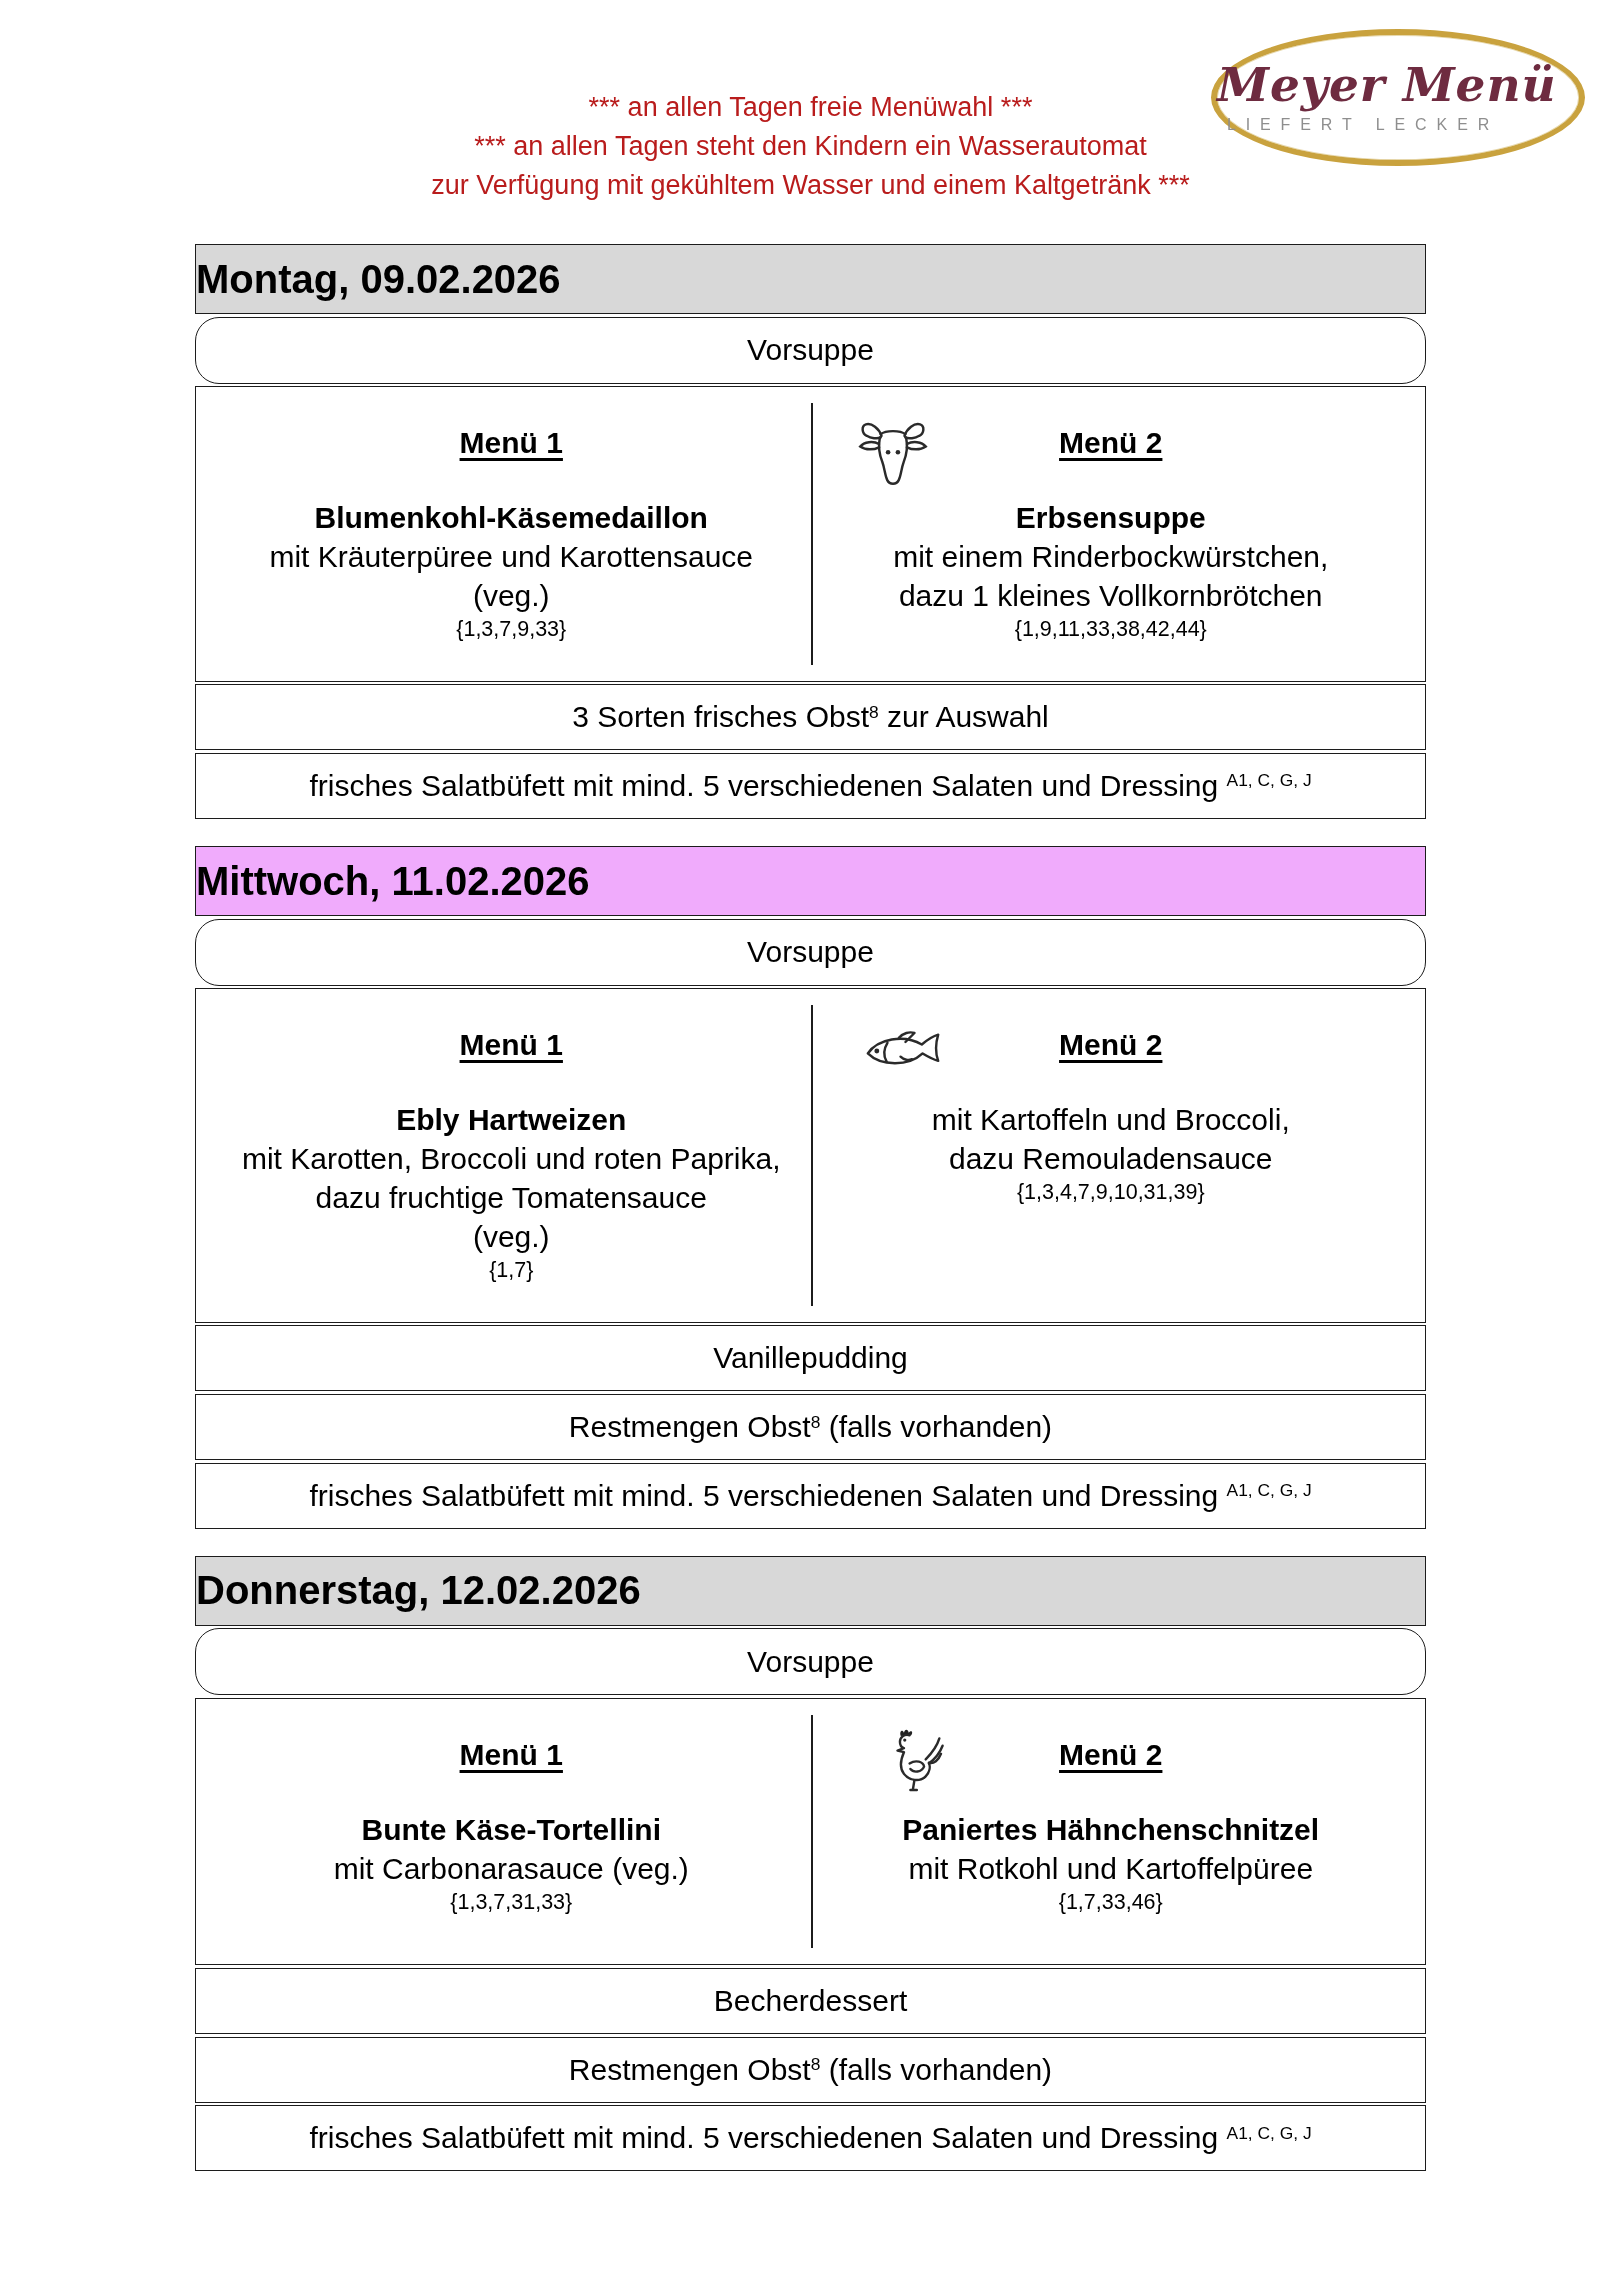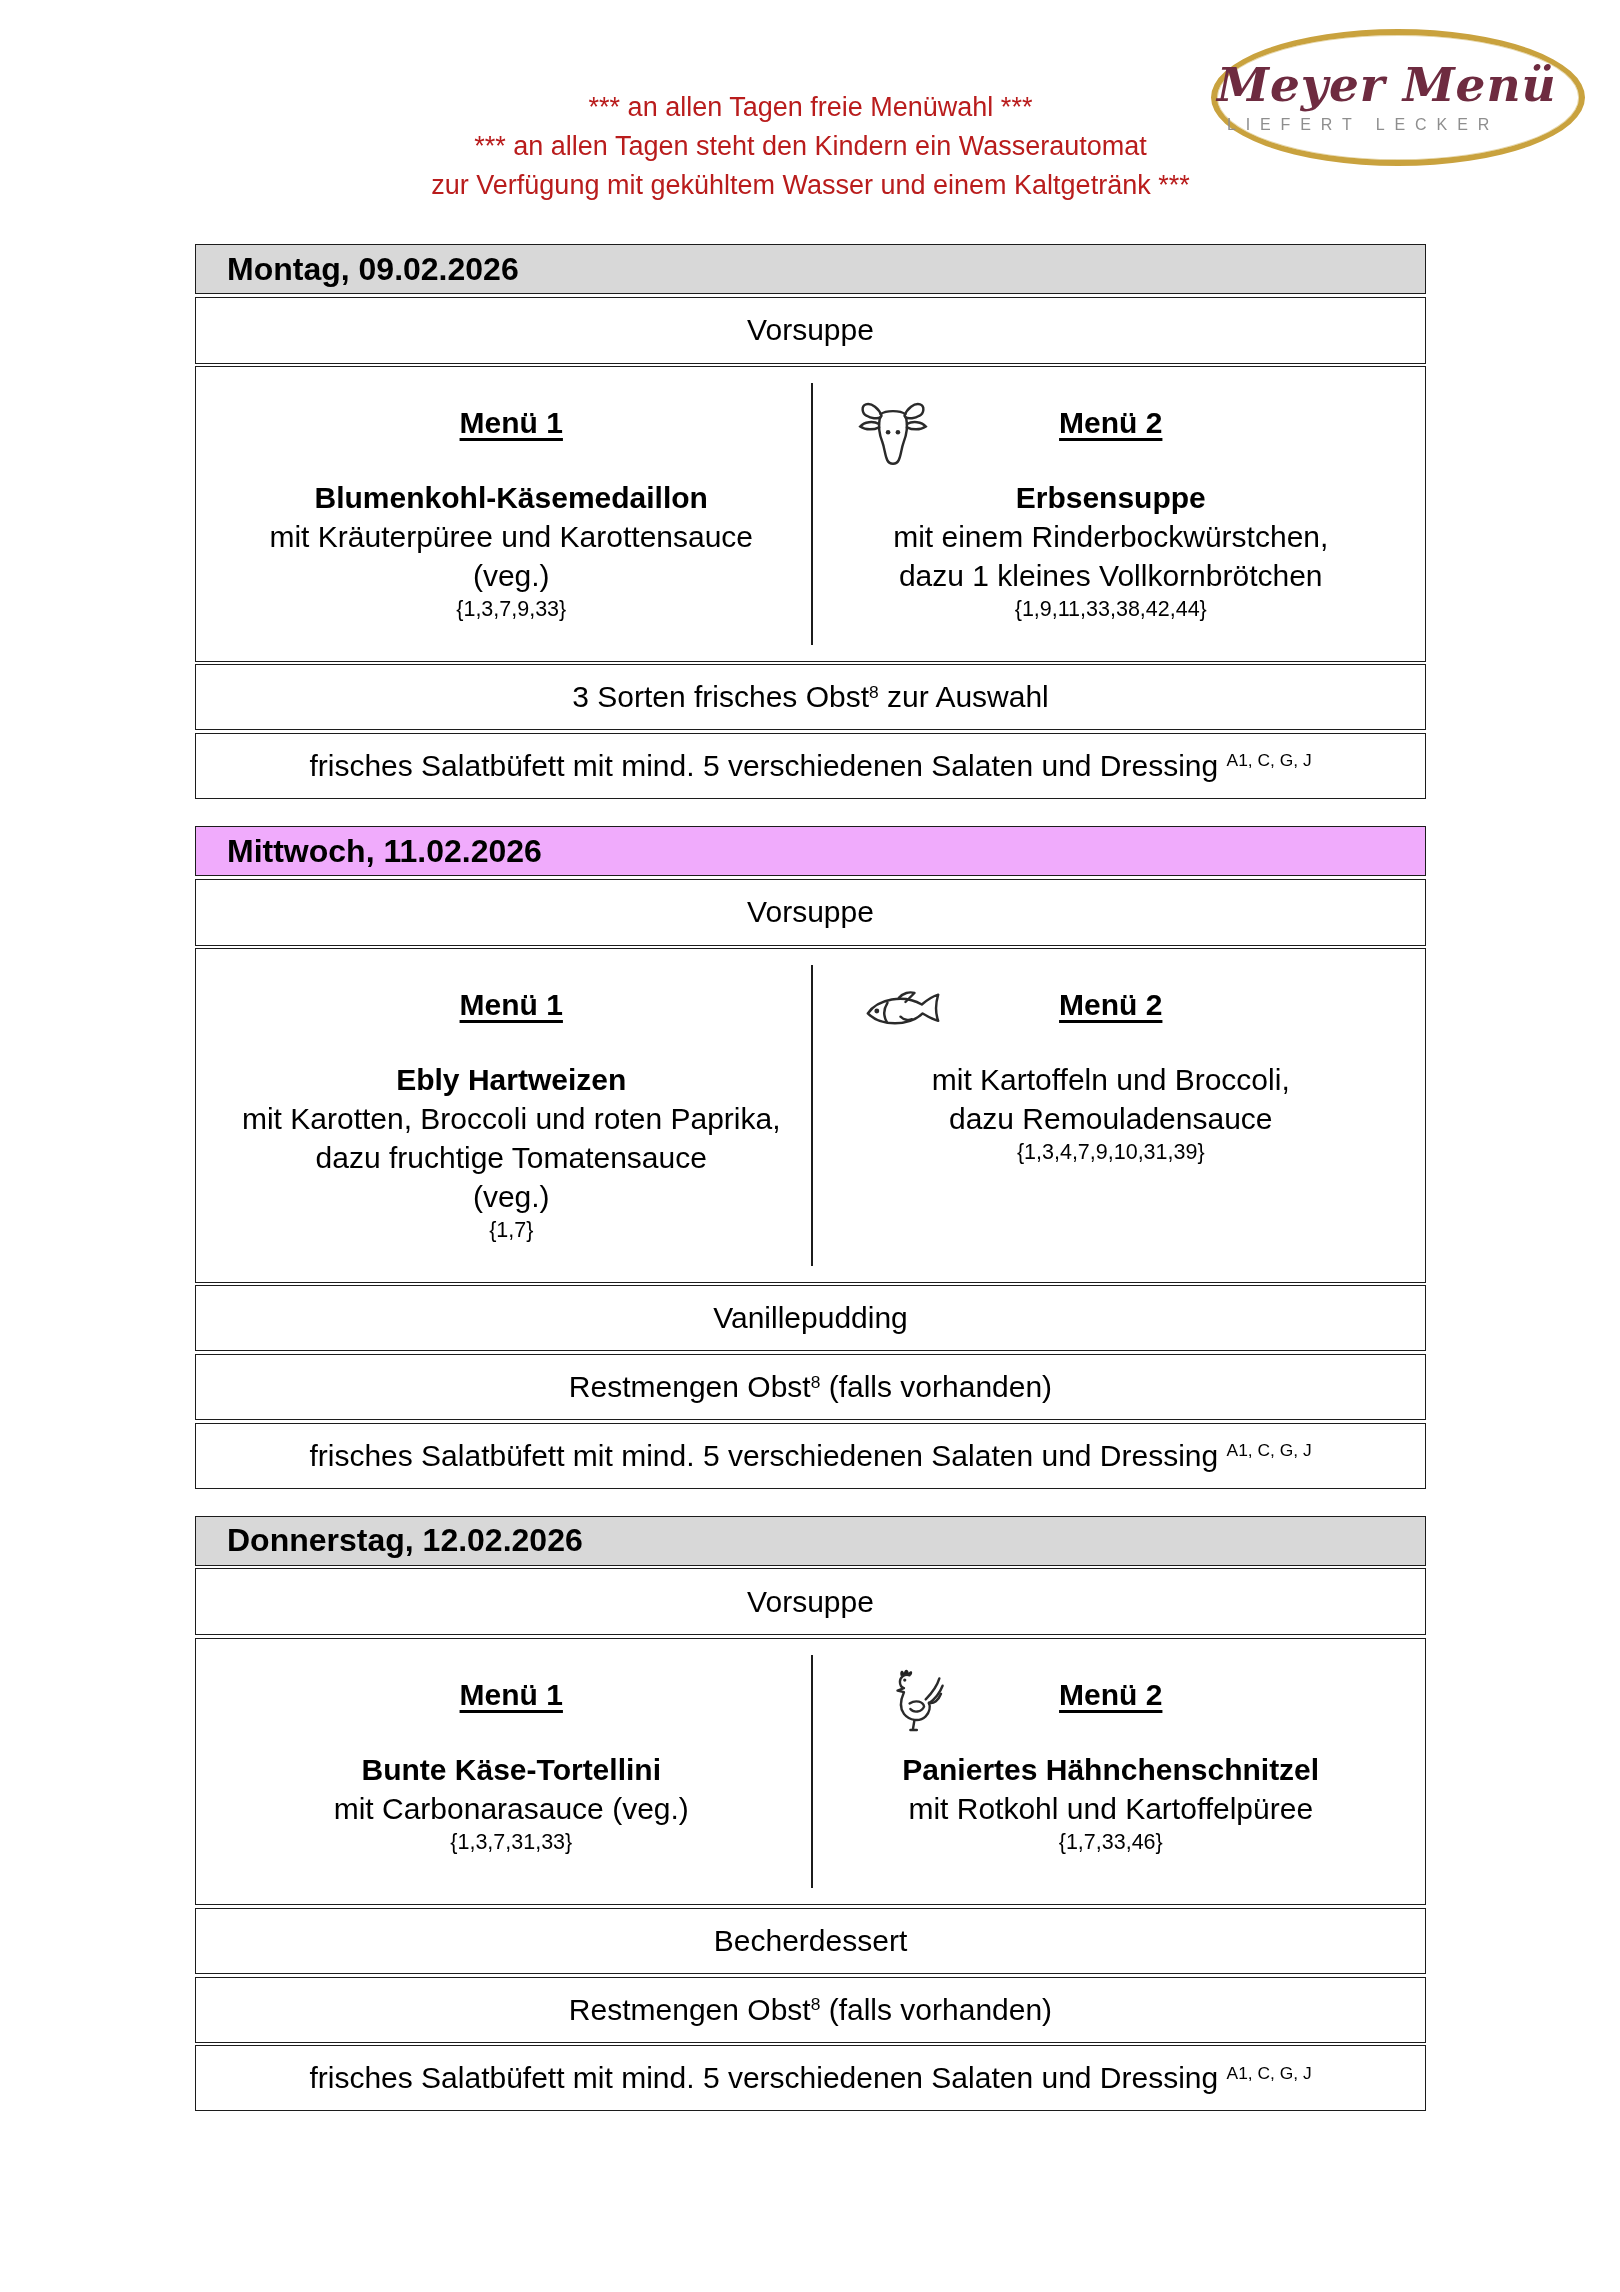--- a/index.html
+++ b/index.html
@@ -28,26 +28,27 @@
     font-size:16px;letter-spacing:9.9px;margin-top:7.2px;text-indent:9.9px;
   }
   
   .content{position:absolute;left:195px;top:244px;width:1231px;}
   .day-table{margin-bottom:27px;}
   .row{
     border:1.8px solid #1c1c1c;margin-top:2.7px;box-sizing:border-box;background:#fff;
   }
   .row:first-child{margin-top:0;}
   .day-header{
-    height:50px;display:flex;align-items:center;padding-left:31px;
-    font-weight:bold;font-size:32px;
+    height:70px;display:flex;align-items:center;padding-left:0;
+    font-weight:bold;font-size:40px;
   }
   .starter-row{
     height:67px;display:flex;align-items:center;justify-content:center;
     font-size:30px;
+    border-radius:24px;
   }
   .menus{display:flex;align-items:stretch;padding:16px;}
   .menu-cell{
     width:50%;box-sizing:border-box;text-align:center;position:relative;
     padding:23px 10.7px 19.7px;min-height:233px;
   }
   .menu-cell + .menu-cell{border-left:2.7px solid #1c1c1c;}
   .menu-label-wrap{margin-bottom:38px;}
   .menu-label{
     font-size:30px;font-weight:bold;display:inline-block;

